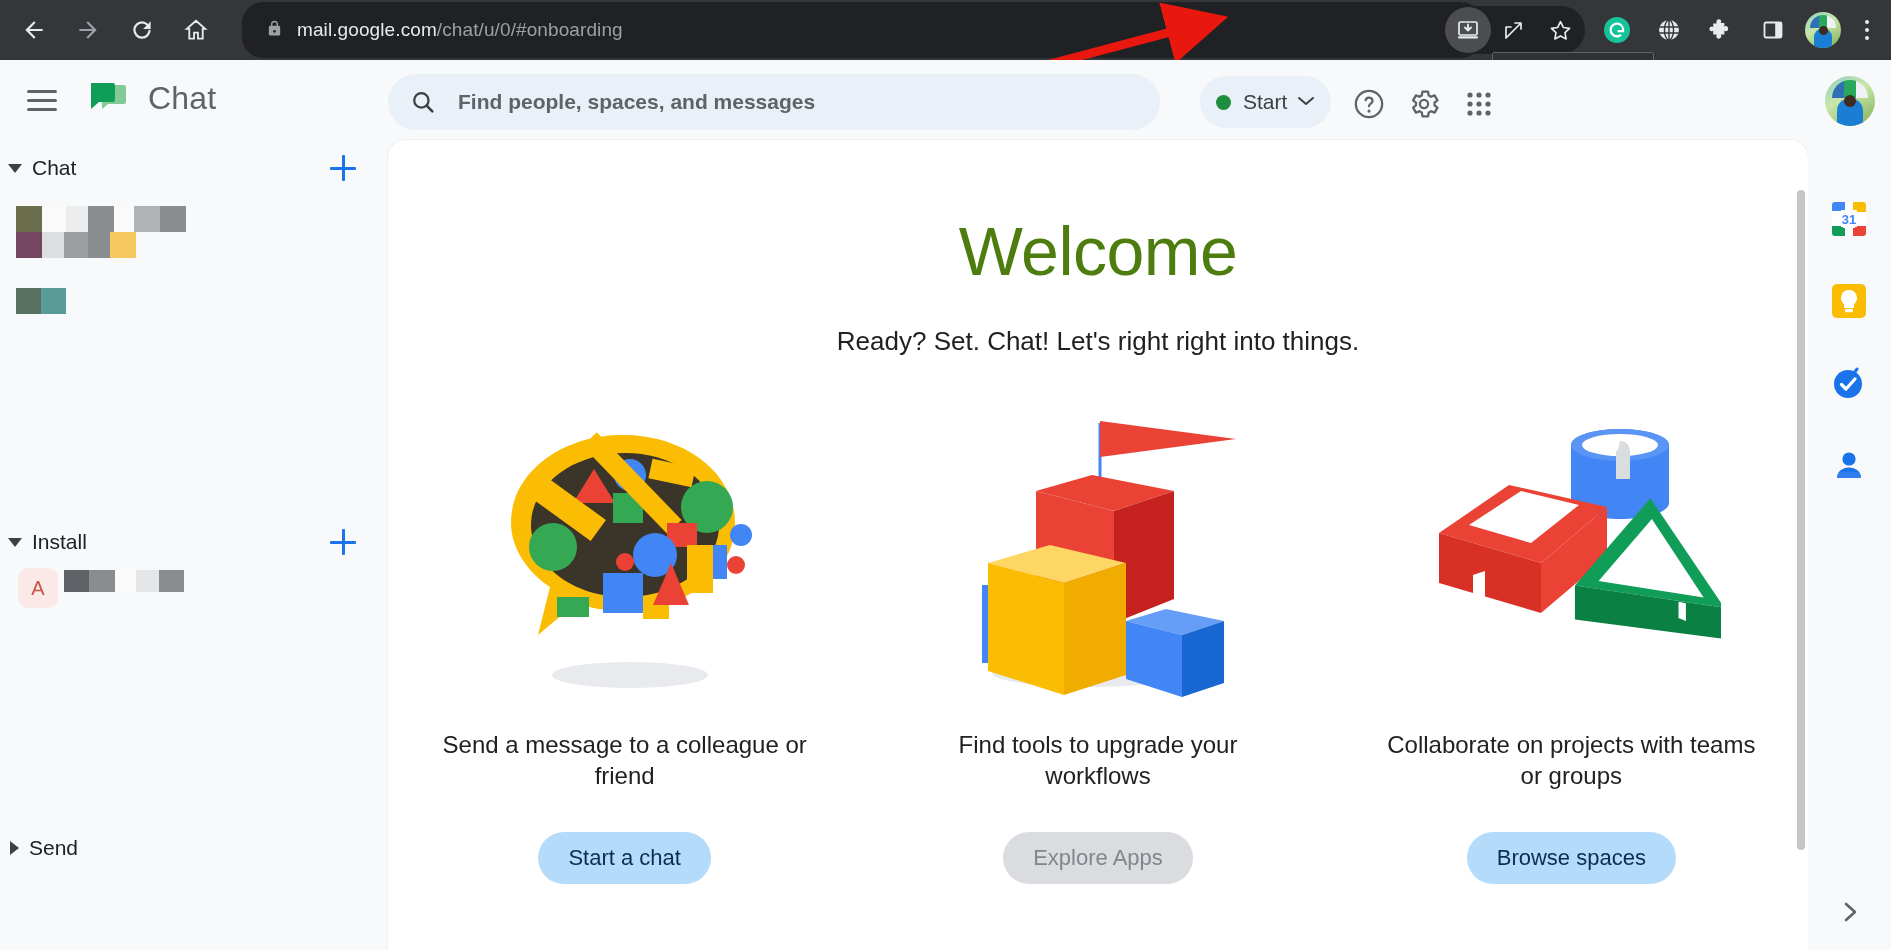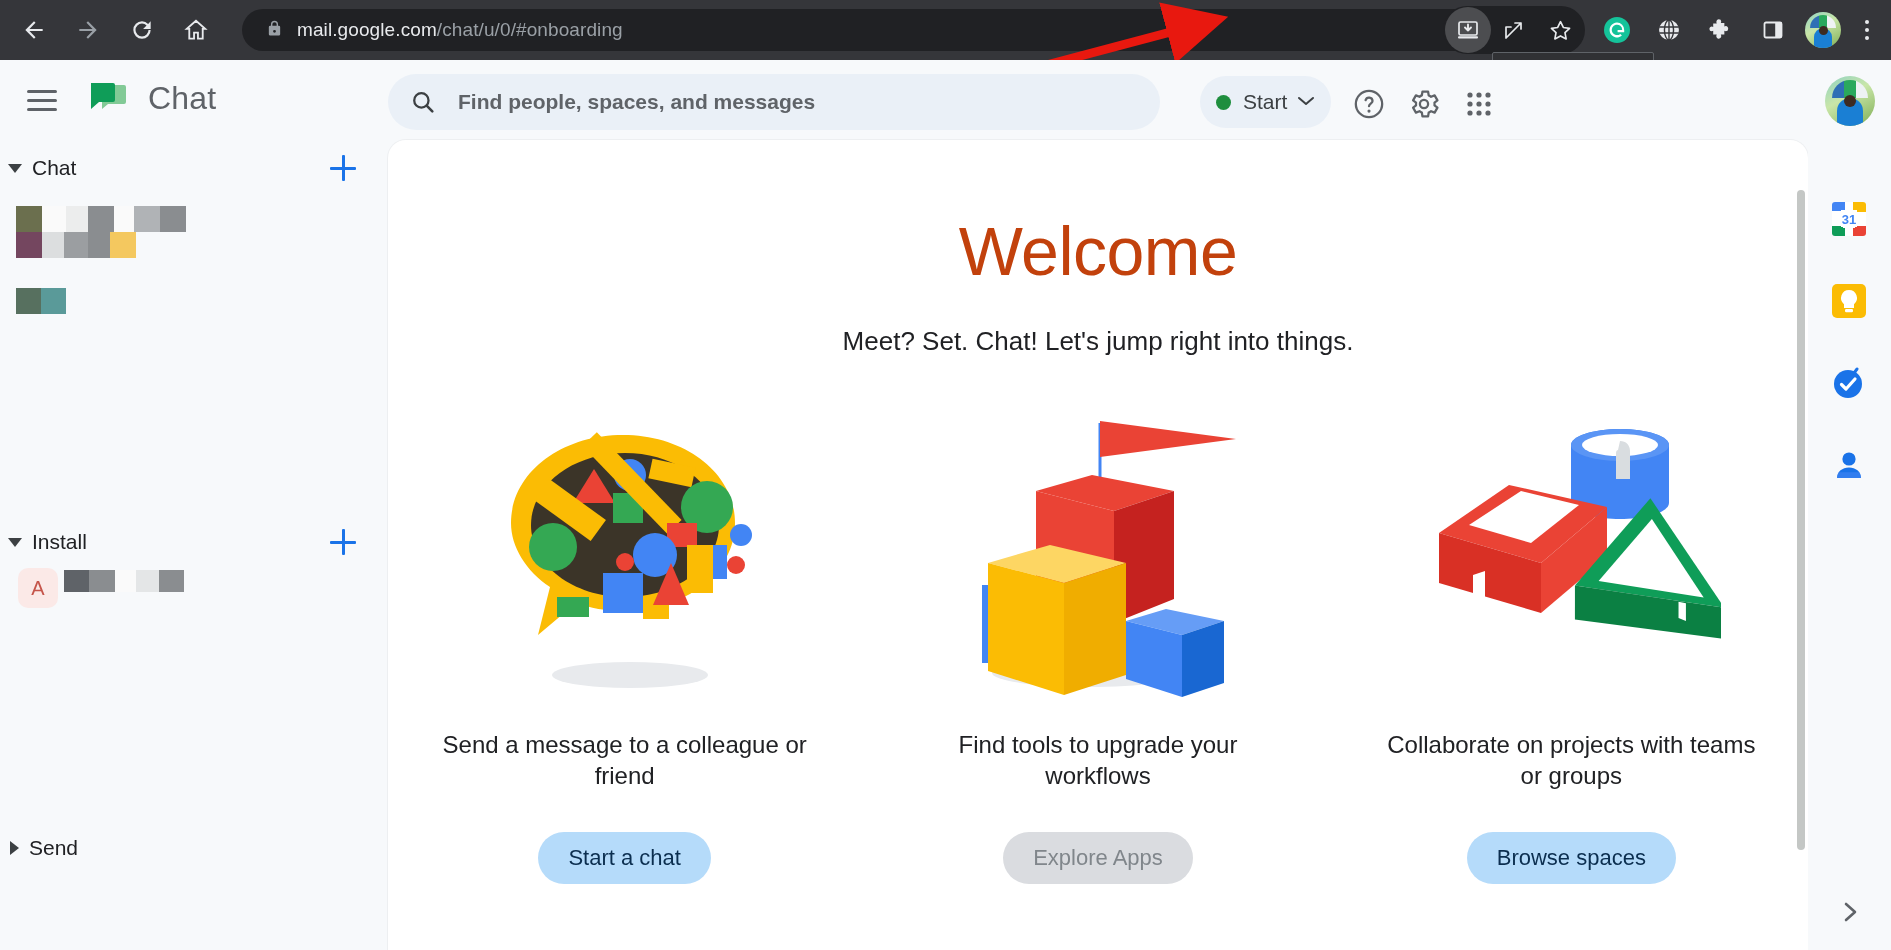--- a/index.html
+++ b/index.html
@@ -16,21 +16,21 @@
     background: #35363a; display: flex; align-items: center;
   }
   .nav-btn {
     width: 48px; height: 48px; margin-left: 6px;
     display: flex; align-items: center; justify-content: center;
     border-radius: 50%; cursor: pointer;
   }
   .nav-btn:first-child { margin-left: 10px; }
   .nav-btn svg { display: block; }
   .omnibox {
-    margin-left: 22px; height: 42px; width: 1240px;
+    margin-left: 22px; height: 56px; width: 1240px;
     background: #202124; border-radius: 21px;
     display: flex; align-items: center; padding: 0 16px;
   }
   .lock-ic { margin-left: 8px; margin-right: 14px; flex: 0 0 auto; }
   .url-text {
     font-size: 19px; color: #9aa0a6; letter-spacing: .1px;
     white-space: nowrap; overflow: hidden;
   }
   .url-text .host { color: #e8eaed; }
   .tb-right { position: absolute; right: 0; top: 0; height: 60px; display: flex; align-items: center; }
@@ -149,21 +149,21 @@
     display: flex; align-items: center; justify-content: center;
   }
 
   
   .main-card {
     position: absolute; left: 388px; top: 80px; width: 1420px; height: 810px;
     background: #fff; border-radius: 18px 18px 0 0;
     box-shadow: 0 0 0 1px rgba(0,0,0,.04);
   }
   .welcome-title { position: absolute; top: 72px; width: 100%; text-align: center;
-    font-size: 68px; color: #c2410c; font-weight: 400; letter-spacing: -.5px;}
+    font-size: 68px; color: #4d7c0f; font-weight: 400; letter-spacing: -.5px;}
   .welcome-sub { position: absolute; top: 186px; width: 100%; text-align: center;
     font-size: 26px; color: #202124; }
 
   .cards { position: absolute; top: 265px; left: 0; width: 1420px;
     display: flex; justify-content: space-around; }
   .card { width: 390px; display: flex; flex-direction: column; align-items: center; gap: 15px; }
   .illus { width: 300px; height: 300px; position: relative; }
   .card-text { margin-top: 10px; text-align: center; font-size: 24px; color: #202124; line-height: 1.28; }
   .card-btn {
     margin-top: 26px; height: 52px; padding: 0 30px; border: none; border-radius: 26px;
@@ -413,21 +413,21 @@
       </div>
 
       <div class="section-row" style="top:688px">
         <span class="tri right"></span>
         <span class="section-label">Send</span>
       </div>
     </div>
 
     <div class="main-card">
       <div class="welcome-title">Welcome</div>
-      <div class="welcome-sub">Meet? Set. Chat! Let's jump right into things.</div>
+      <div class="welcome-sub">Ready? Set. Chat! Let's right right into things.</div>
 
       <div class="cards">
 
         <div class="card">
           <div class="illus">
             <svg width="300" height="300" viewBox="0 0 300 300">
               <ellipse cx="155" cy="270" rx="78" ry="13" fill="#e8eaed"></ellipse>
               <path d="M148 30c62 0 112 38 112 88s-50 88-112 88c-17 0-33-3-47-8l-38 32 12-48c-24-16-39-40-39-64 0-50 50-88 112-88z" fill="#fbbc04"></path>
               <path d="M150 48c52 0 94 32 94 72s-42 72-94 72-94-32-94-72 42-72 94-72z" fill="#3b3428"></path>
               <g>

